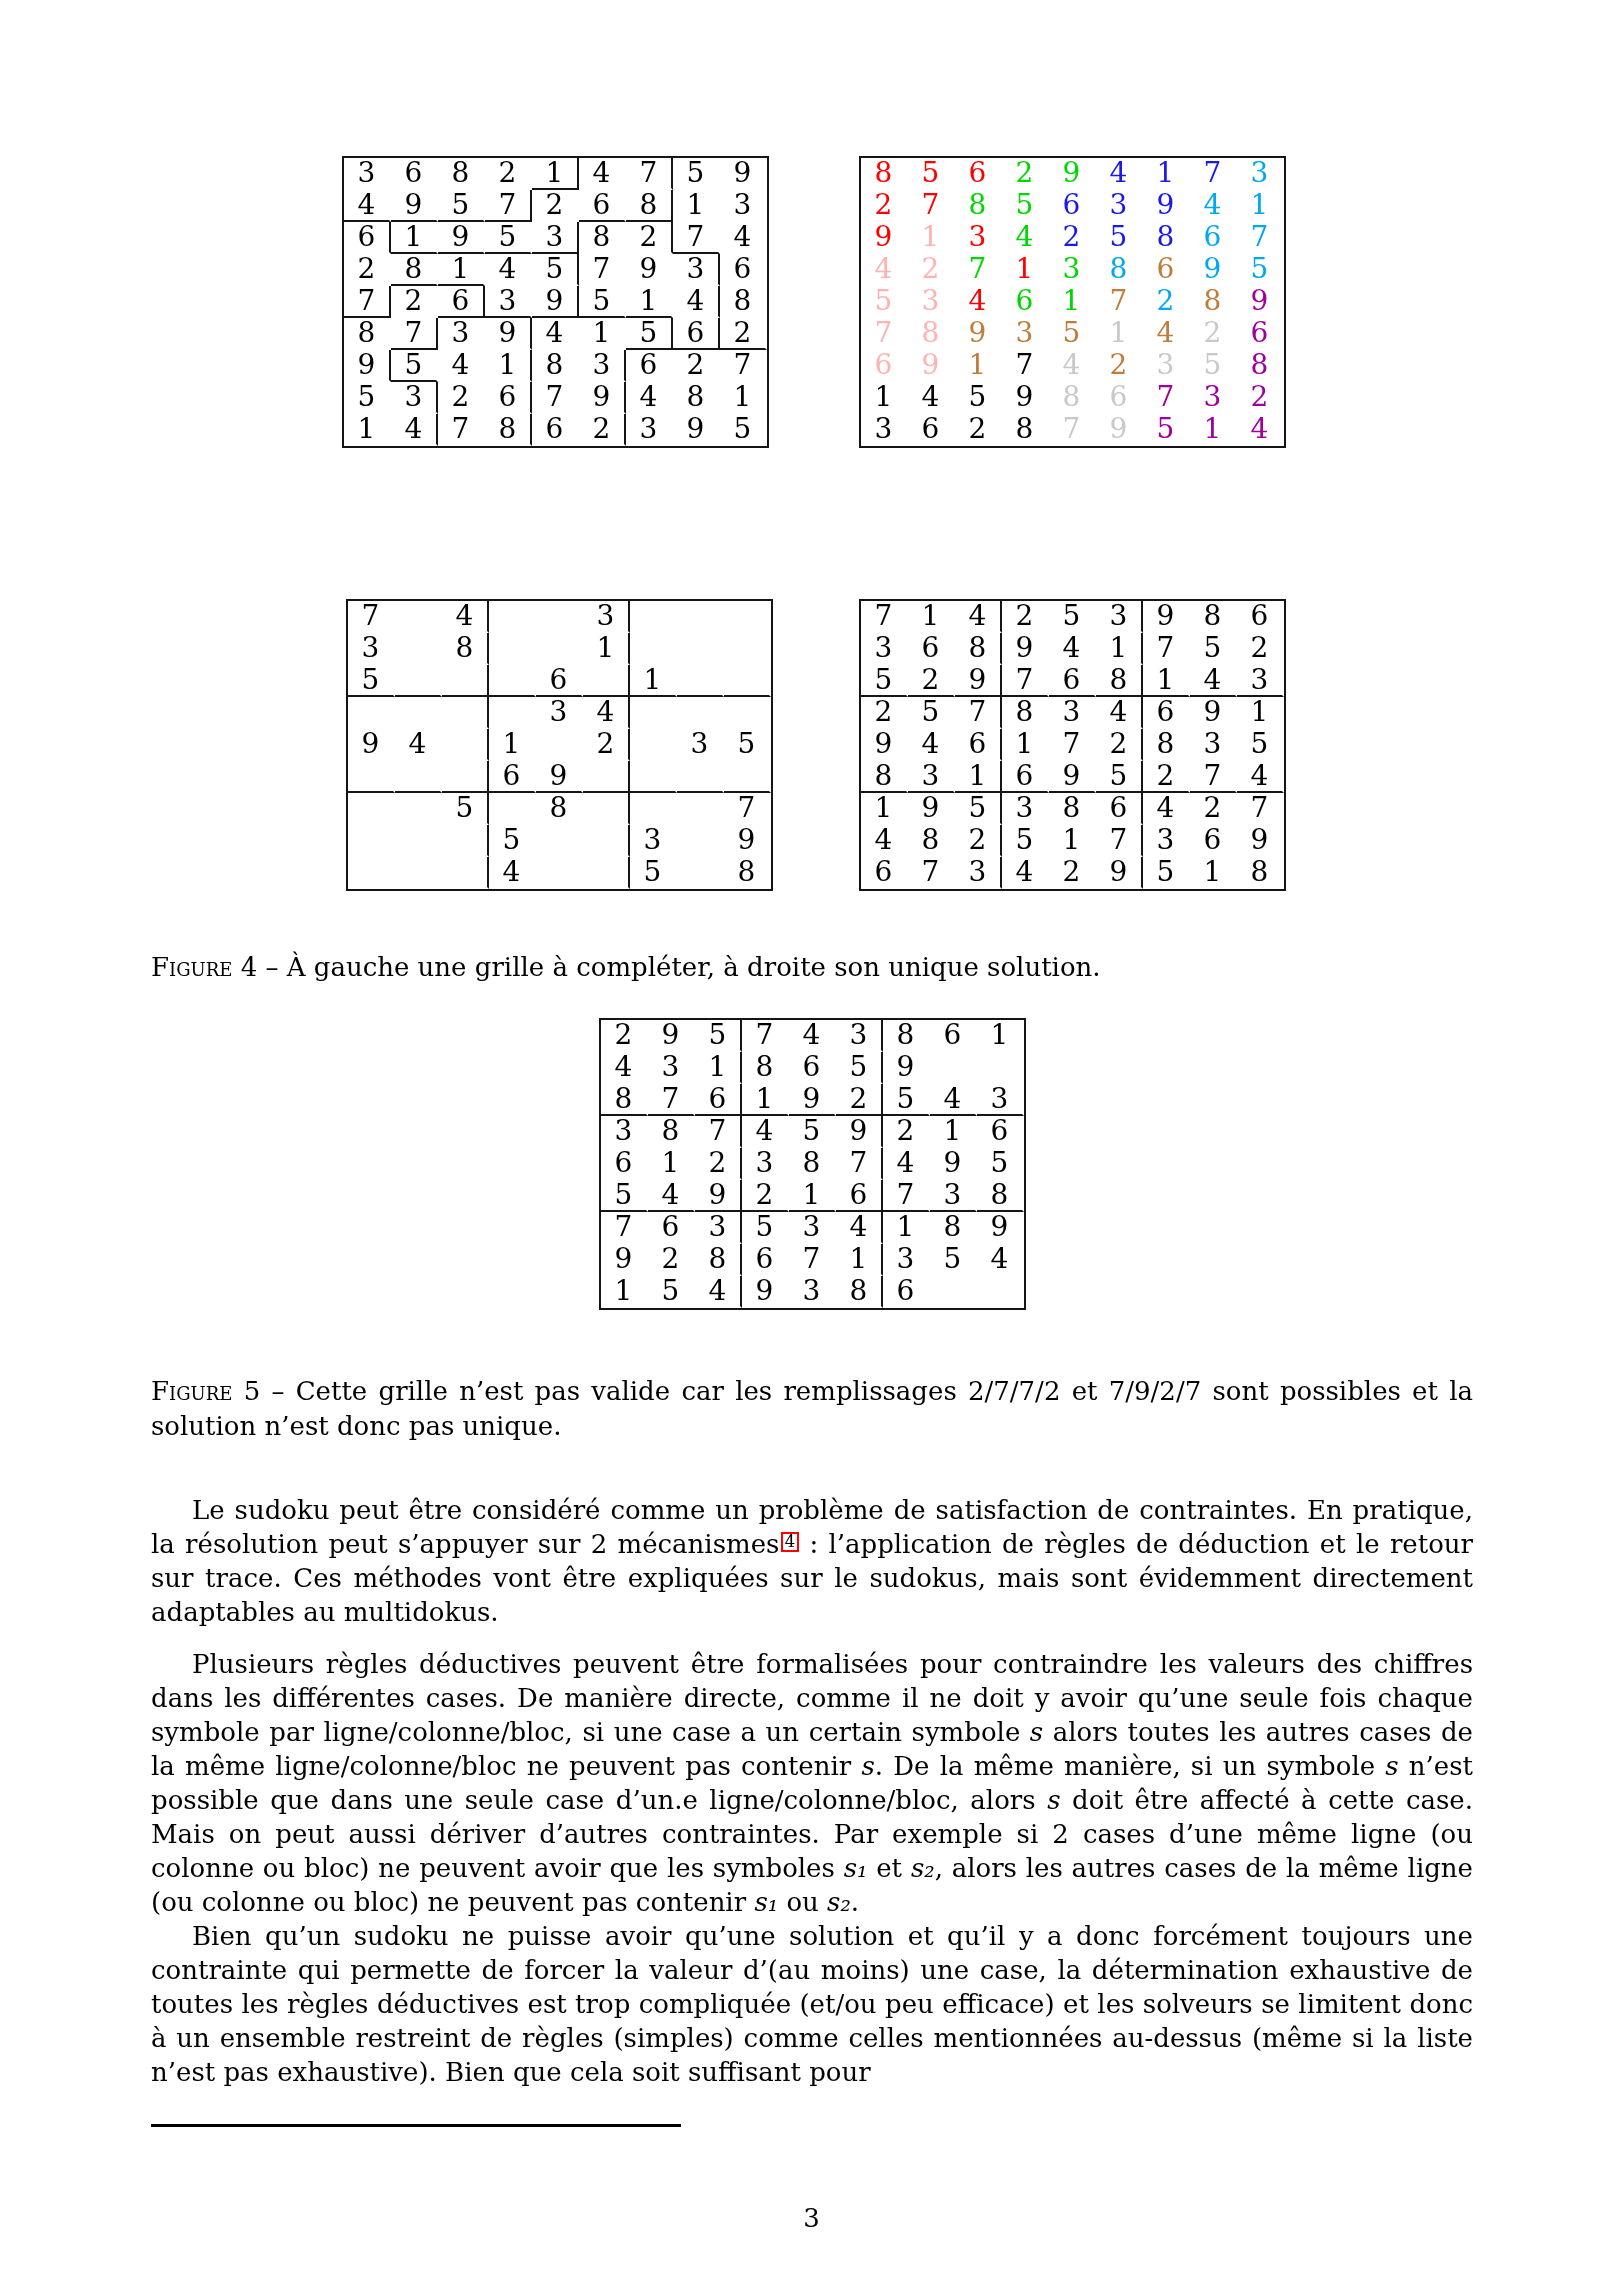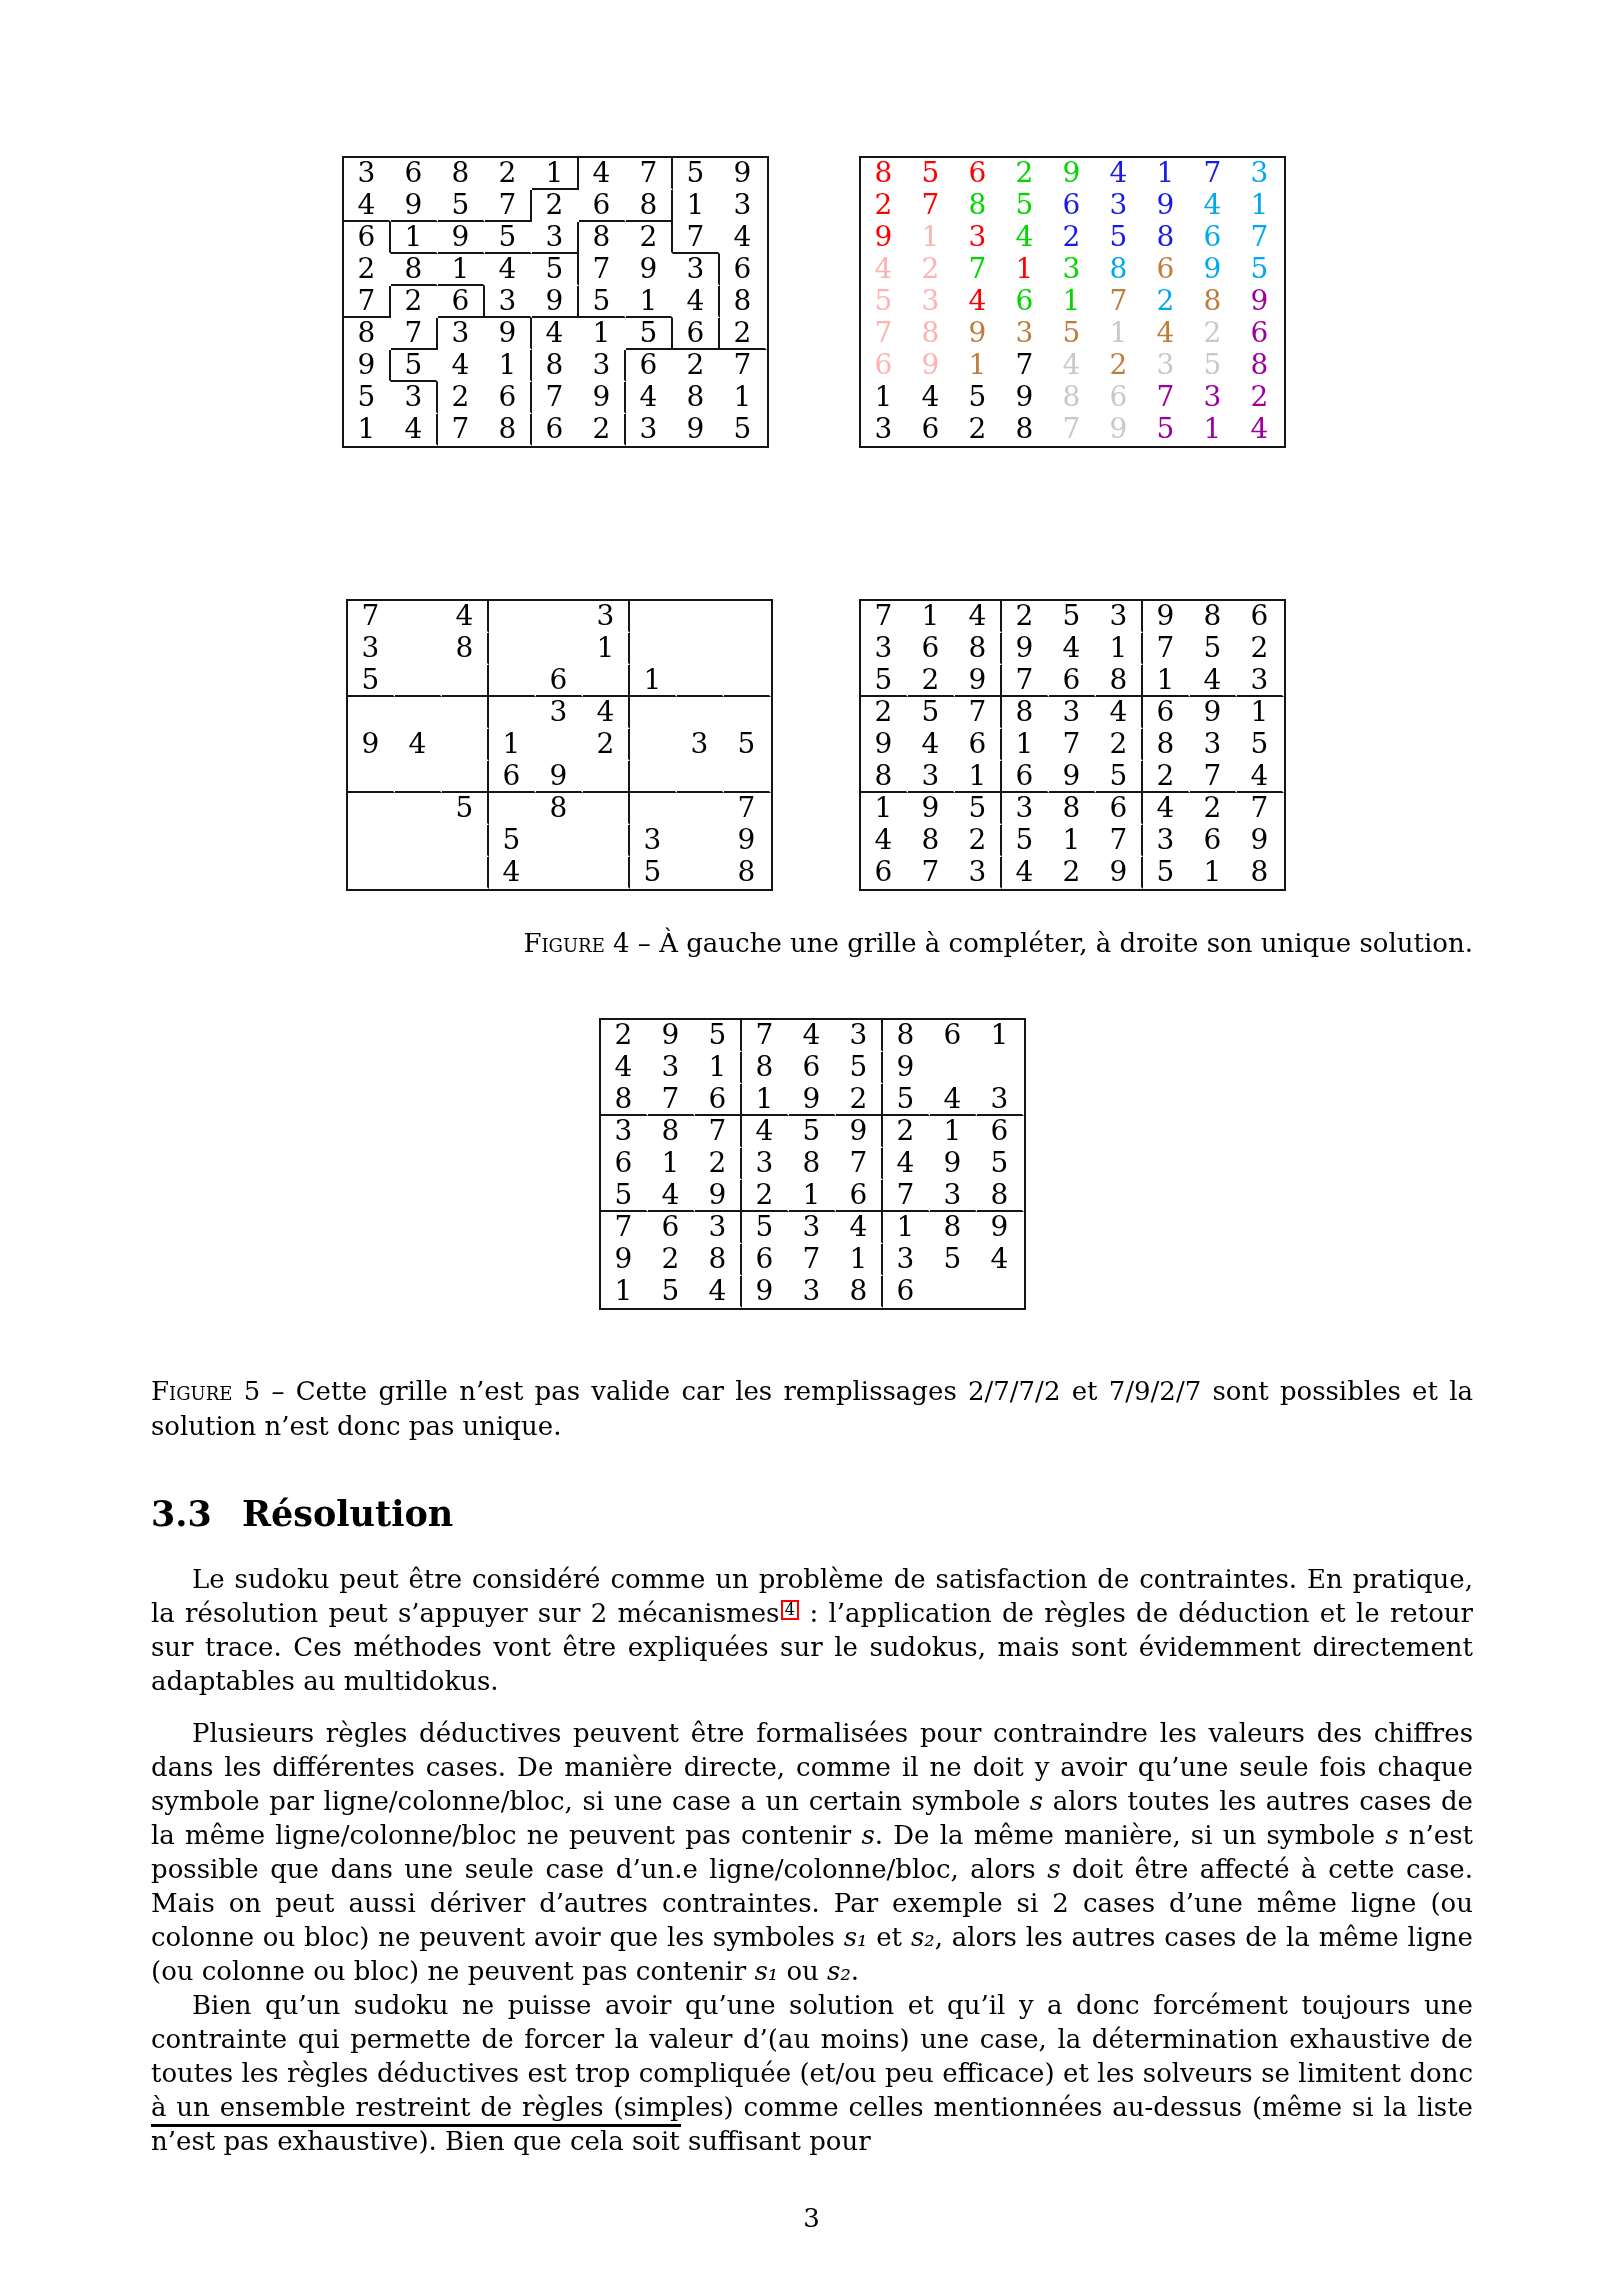--- a/index.html
+++ b/index.html
@@ -15,21 +15,21 @@
   #grid-irregular{left:342px;top:156px;}
   #grid-colored {left:859px;top:156px;}
   #grid-puzzle  {left:346px;top:599px;}
   #grid-solution{left:859px;top:599px;}
   #grid-invalid {left:599px;top:1018px;}
 
   
   .caption{position:absolute;left:151px;width:1322px;font-size:26px;line-height:35px;
            text-align:justify;margin:0;}
   #caption-fig3{top:503px;}
-  #caption-fig4{top:926px;text-align:right;}
+  #caption-fig4{top:950px;text-align:left;}
   #caption-fig5{top:1374px;}
   .smallcaps{font-variant:small-caps;}
 
   #text-flow{position:absolute;left:151px;top:1493px;width:1322px;}
   .h-section{display:flex;gap:30px;font-size:35px;font-weight:bold;margin:0 0 27.5px 0;}
   .h-subsection{display:flex;gap:22px;font-size:29.4px;font-weight:bold;margin:22px 0 25px 0;}
   .body-par{font-size:26px;line-height:34px;text-align:justify;margin:0;text-indent:41px;}
   #par-resolution{margin-bottom:18.3px;}
 
   .seg-math{font-style:italic;}
@@ -465,24 +465,20 @@
       <div class="cell">3</div>
       <div class="cell" style="border-right-color: rgb(21, 21, 21);">8</div>
       <div class="cell">6</div>
       <div class="cell"></div>
       <div class="cell"></div>
     </div>
 
   <p id="caption-fig5" class="caption"><span class="smallcaps">Figure 5</span><span> – Cette grille n’est pas valide car les remplissages 2/7/7/2 et 7/9/2/7 sont possibles et la solution n’est donc pas unique.</span></p>
 
   <div id="text-flow">
-    <h2 class="h-section">
-      <span>3.3</span>
-      <span>Résolution</span>
-    </h2>
     <p id="par-resolution" class="body-par"><span class="seg-plain">Le sudoku peut être considéré comme un problème de satisfaction de contraintes. En pratique, la résolution peut s’appuyer sur 2 mécanismes</span><span class="seg-fnref">4</span><span class="seg-plain"> : l’application de règles de déduction et le retour sur trace. Ces méthodes vont être expliquées sur le sudokus, mais sont évidemment directement adaptables au multidokus.</span></p>
 
     <p class="body-par"><span class="seg-plain">Plusieurs règles déductives peuvent être formalisées pour contraindre les valeurs des chiffres dans les différentes cases. De manière directe, comme il ne doit y avoir qu’une seule fois chaque symbole par ligne/colonne/bloc, si une case a un certain symbole </span><span class="seg-math">s</span><span class="seg-plain"> alors toutes les autres cases de la même ligne/colonne/bloc ne peuvent pas contenir </span><span class="seg-math">s</span><span class="seg-plain">. De la même manière, si un symbole </span><span class="seg-math">s</span><span class="seg-plain"> n’est possible que dans une seule case d’un.e ligne/colonne/bloc, alors </span><span class="seg-math">s</span><span class="seg-plain"> doit être affecté à cette case. Mais on peut aussi dériver d’autres contraintes. Par exemple si 2 cases d’une même ligne (ou colonne ou bloc) ne peuvent avoir que les symboles </span><span class="seg-math">s₁</span><span class="seg-plain"> et </span><span class="seg-math">s₂</span><span class="seg-plain">, alors les autres cases de la même ligne (ou colonne ou bloc) ne peuvent pas contenir </span><span class="seg-math">s₁</span><span class="seg-plain"> ou </span><span class="seg-math">s₂</span><span class="seg-plain">.</span></p>
     <p class="body-par"><span class="seg-plain">Bien qu’un sudoku ne puisse avoir qu’une solution et qu’il y a donc forcément toujours une contrainte qui permette de forcer la valeur d’(au moins) une case, la détermination exhaustive de toutes les règles déductives est trop compliquée (et/ou peu efficace) et les solveurs se limitent donc à un ensemble restreint de règles (simples) comme celles mentionnées au-dessus (même si la liste n’est pas exhaustive). Bien que cela soit suffisant pour</span></p>
   </div>
 
   <div id="footnote-rule"></div>
 
   <div id="page-number">3</div>
 </div>

